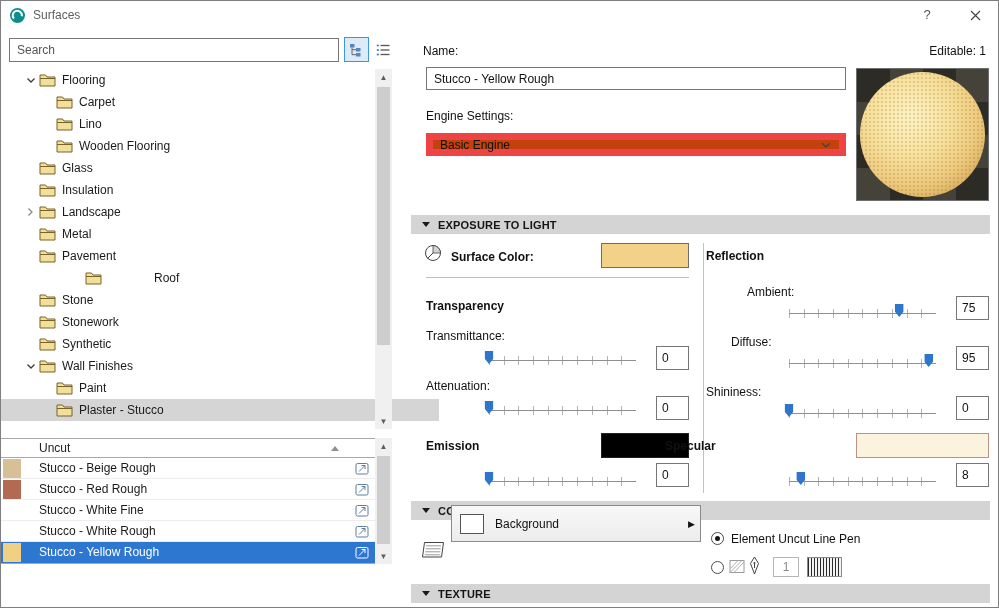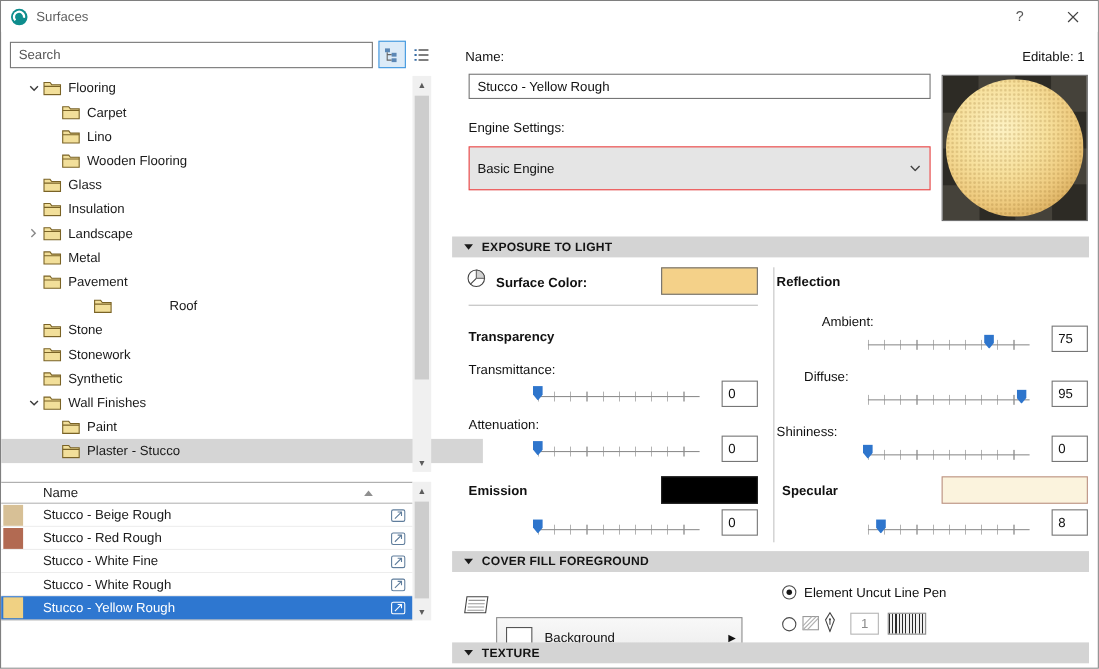--- a/index.html
+++ b/index.html
@@ -43,21 +43,21 @@
   .sb-arrow{position:absolute;left:0;width:17px;height:16px;display:flex;align-items:center;justify-content:center;font-size:8px;color:#5c5c5c}
   .sb-arrow.up{top:0}
   .sb-arrow.down{bottom:0}
   .sb-thumb{position:absolute;left:2px;width:13px;background:#cdcdcd}
 
   
   .lab{position:absolute;white-space:nowrap;font-size:12px;color:#111}
   .b{font-weight:bold}
   .icon{position:absolute;display:flex}
   .txt{position:absolute;height:23px;border:1px solid #767676;padding:0 7px;font-size:12px;font-family:inherit;color:#111;background:#fff}
-  .select{position:absolute;height:40px;border:1px solid #ef4444;background:#e5e5e5;display:flex;align-items:center;padding-left:7px}
+  .select{position:absolute;height:23px;border:7px solid #ef4444;background:#c2410c;display:flex;align-items:center;padding-left:7px}
   .sel-chev{position:absolute;right:8px;display:flex}
   .preview{position:absolute;left:855px;top:67px;width:133px;height:133px;border:1px solid #6f6f6f;background:conic-gradient(#45423a 90deg,#2d2b25 90deg 180deg,#45423a 180deg 270deg,#2d2b25 270deg);background-size:66px 66px}
   .sphere{position:absolute;left:3px;top:3px;width:125px;height:125px;border-radius:50%;
     background-image:radial-gradient(rgba(140,100,30,.22) 1px,rgba(0,0,0,0) 1.3px),
     radial-gradient(circle at 40% 36%,#fdf2c4,#f7e09c 38%,#eeca7e 62%,#d6a95a 83%,#b2813c 100%);
     background-size:4px 4px,100% 100%}
 
   .sechead{position:absolute;left:410px;width:579px;height:19px;background:#d4d4d4;display:flex;align-items:center;gap:8px;padding-left:11px;font-weight:bold;font-size:11px;color:#141414;letter-spacing:.2px}
   .tri{width:0;height:0;border-left:4px solid transparent;border-right:4px solid transparent;border-top:5px solid #1a1a1a}
 
@@ -301,21 +301,21 @@
       </div>
     </div>
 
   <div class="sb" style="top:68px;height:360px">
     <div class="sb-arrow up">▲</div>
     <div class="sb-thumb" style="top:18px;height:258px"></div>
     <div class="sb-arrow down">▼</div>
   </div>
 
   <div class="list-header">
-    <span class="lh-name">Name</span>
+    <span class="lh-name">Uncut</span>
     <span class="sort-arrow"></span>
   </div>
   <div id="list" class="list">
       <div class="lrow">
         <span class="chip" style="background:#d7c096"></span>
         <span class="lname">Stucco - Beige Rough</span>
         <span class="rowicon">
           <svg width="14" height="13" viewBox="0 0 14 13">
             <rect x="1" y="1.5" width="12" height="10.5" rx="1.5" fill="none" stroke="currentColor"></rect>
             <path d="M4 9.5 L10 3.5 M6.5 3.5 H10 V7" fill="none" stroke="currentColor"></path>
@@ -450,41 +450,41 @@
   <div class="valbox" style="left:955px;top:345px">95</div>
 
   <span class="lab" style="left:705px;top:384px">Shininess:</span>
   <div class="slider" style="left:788px;top:403px">
     <div class="ticks"></div>
       <div class="track"></div>
       <div class="handle" style="left: 0%;"></div>
   </div>
   <div class="valbox" style="left:955px;top:395px">0</div>
 
-  <span class="lab b" style="left:710px;top:438px">Specular</span>
+  <span class="lab b" style="left:664px;top:438px">Specular</span>
   <div class="swatch" style="left: 855px; top: 432px; width: 133px; border-color: rgb(187, 145, 131); background: rgb(251, 243, 221);"></div>
   <div class="slider" style="left:788px;top:471px">
     <div class="ticks"></div>
       <div class="track"></div>
       <div class="handle" style="left: 8%;"></div>
   </div>
   <div class="valbox" style="left:955px;top:462px">8</div>
 
   <div class="sechead" style="top:500px">
     <span class="tri"></span>
     <span>COVER FILL FOREGROUND</span>
   </div>
 
   <span class="icon" style="left:420px;top:540px">
     <svg width="24" height="18" viewBox="0 0 24 18">
         <path d="M3.5 1.5 H22.5 L20.5 16 H1.5 Z" fill="#fff" stroke="#444"></path>
         <path d="M5 4.8 H20 M4.6 7.8 H19.6 M4.2 10.8 H19.2 M3.8 13.8 H18.8" stroke="#999"></path>
       </svg>
   </span>
-  <div class="fillbtn" style="left:450px;top:560px;width:224px">
+  <div class="fillbtn" style="left:450px;top:504px;width:250px">
     <span class="fillchip"></span>
     <span class="filllab">Background</span>
     <span class="fillarrow">▶</span>
   </div>
 
   <div class="radio checked" style="left:710px;top:531px"></div>
   <span class="lab" style="left:730px;top:531px">Element Uncut Line Pen</span>
 
   <div class="radio" style="left:710px;top:560px"></div>
   <span class="icon" style="left:728px;top:558px">

